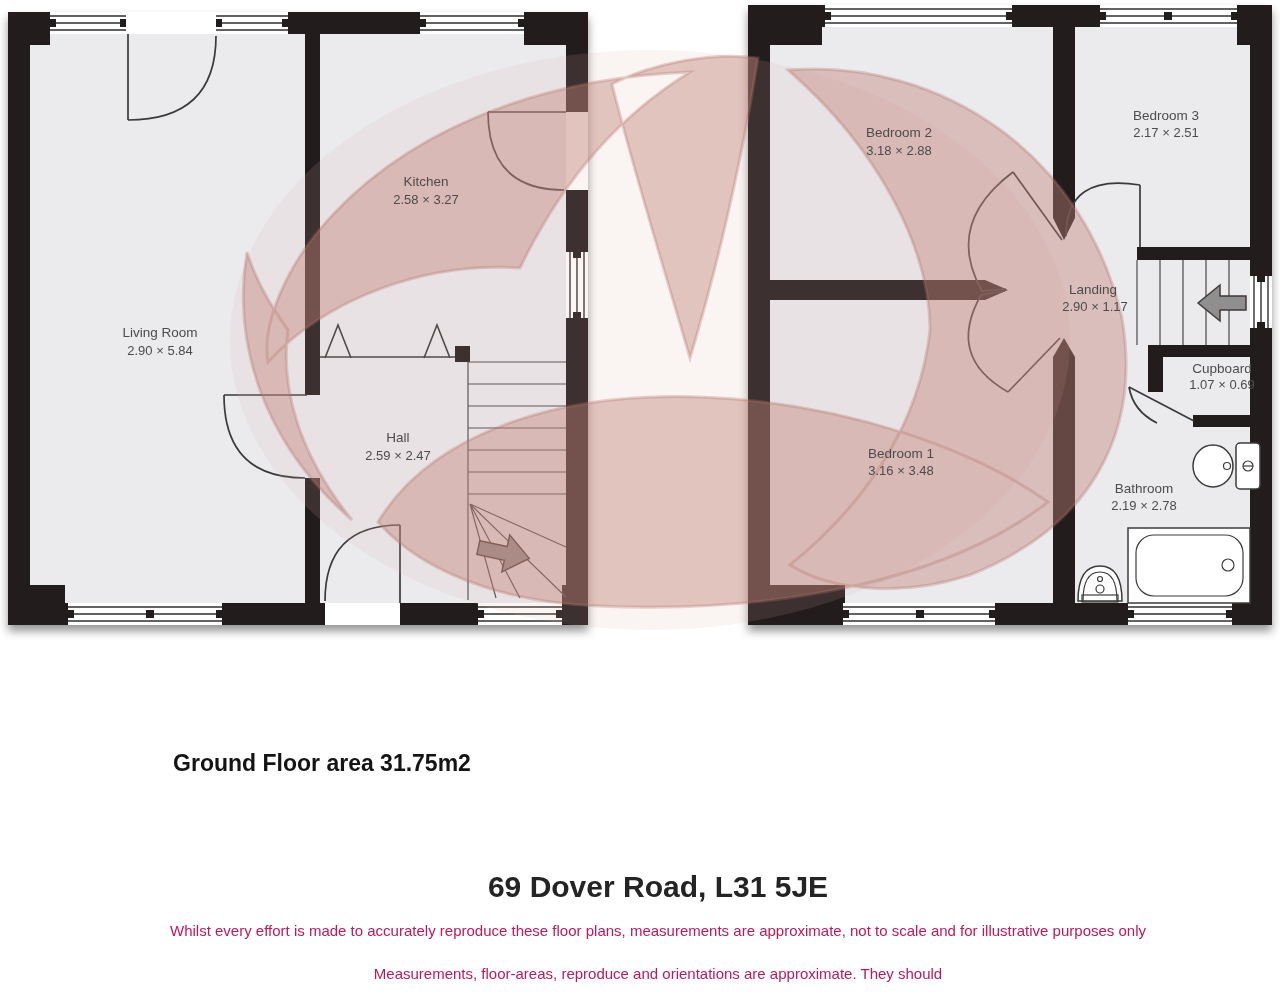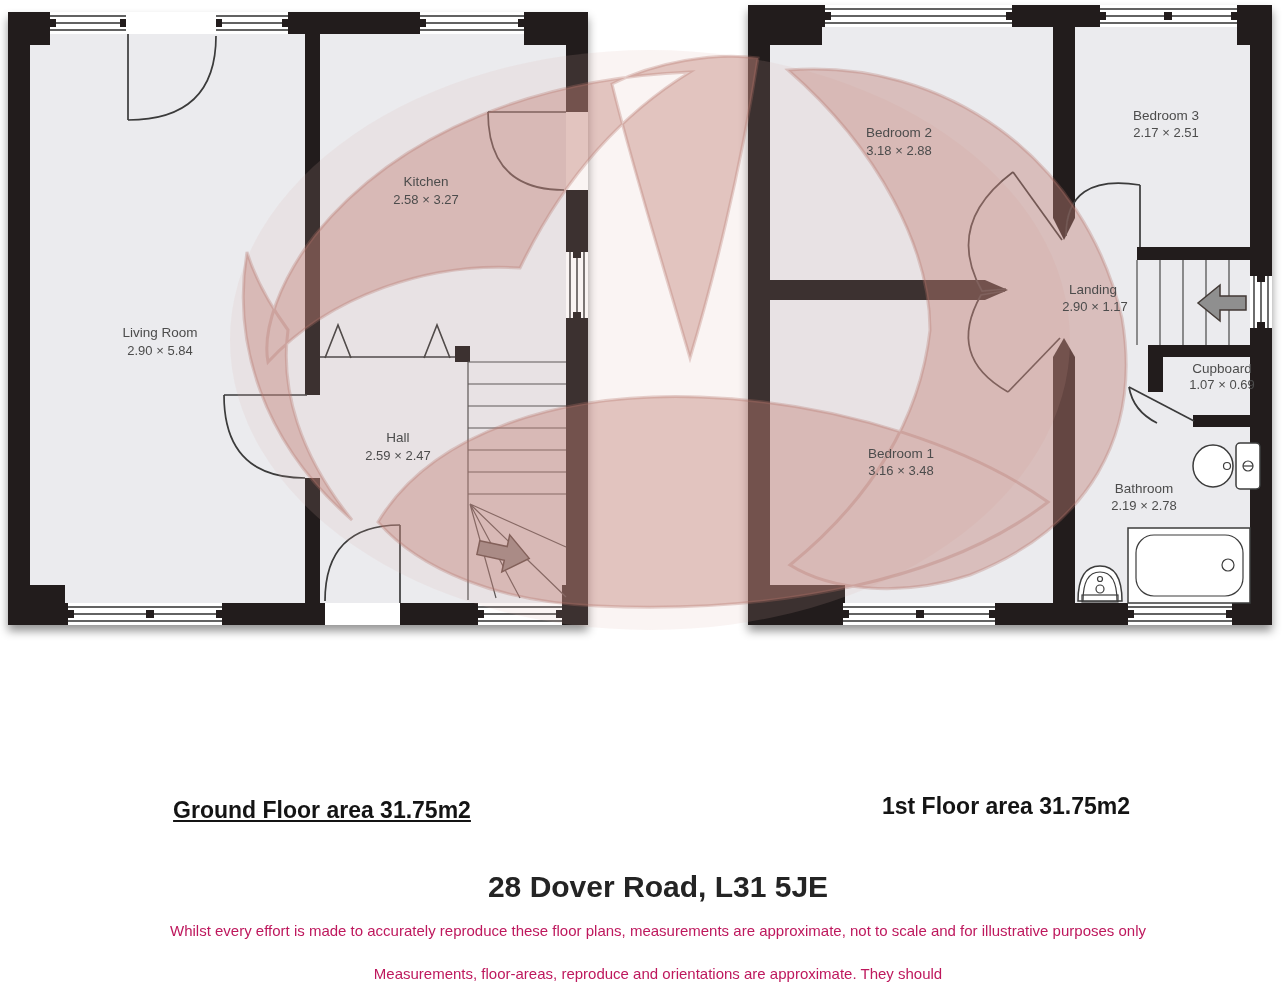--- a/index.html
+++ b/index.html
@@ -281,20 +281,19 @@
     <text class="roomdim" x="1222" y="389">1.07 × 0.69</text>
 
     <text class="roomname" x="901" y="458">Bedroom 1</text>
     <text class="roomdim" x="901" y="475">3.16 × 3.48</text>
 
     <text class="roomname" x="1144" y="493">Bathroom</text>
     <text class="roomdim" x="1144" y="510">2.19 × 2.78</text>
   </g>
 </svg>
 
-  <div class="area-label" style="left:322px;top:797px;text-decoration:underline;">Ground Floor area 31.75m2</div>
-  <div class="area-label" style="left:1006px;top:793px;">1st Floor area 31.75m2</div>
-
-  <div class="addr-title" style="left:658px;top:870px;">28 Dover Road, L31 5JE</div>
+  <div class="area-label" style="left:322px;top:750px;">Ground Floor area 31.75m2</div>
+
+  <div class="addr-title" style="left:658px;top:870px;">69 Dover Road, L31 5JE</div>
 
   <div class="disc" style="left:658px;top:920px;">Whilst every effort is made to accurately reproduce these floor plans, measurements are approximate, not to scale and for illustrative purposes only</div>
   <div class="disc" style="left:658px;top:963px;">Measurements, floor-areas, reproduce and orientations are approximate. They should</div>
 </div>
 
 </body></html>

